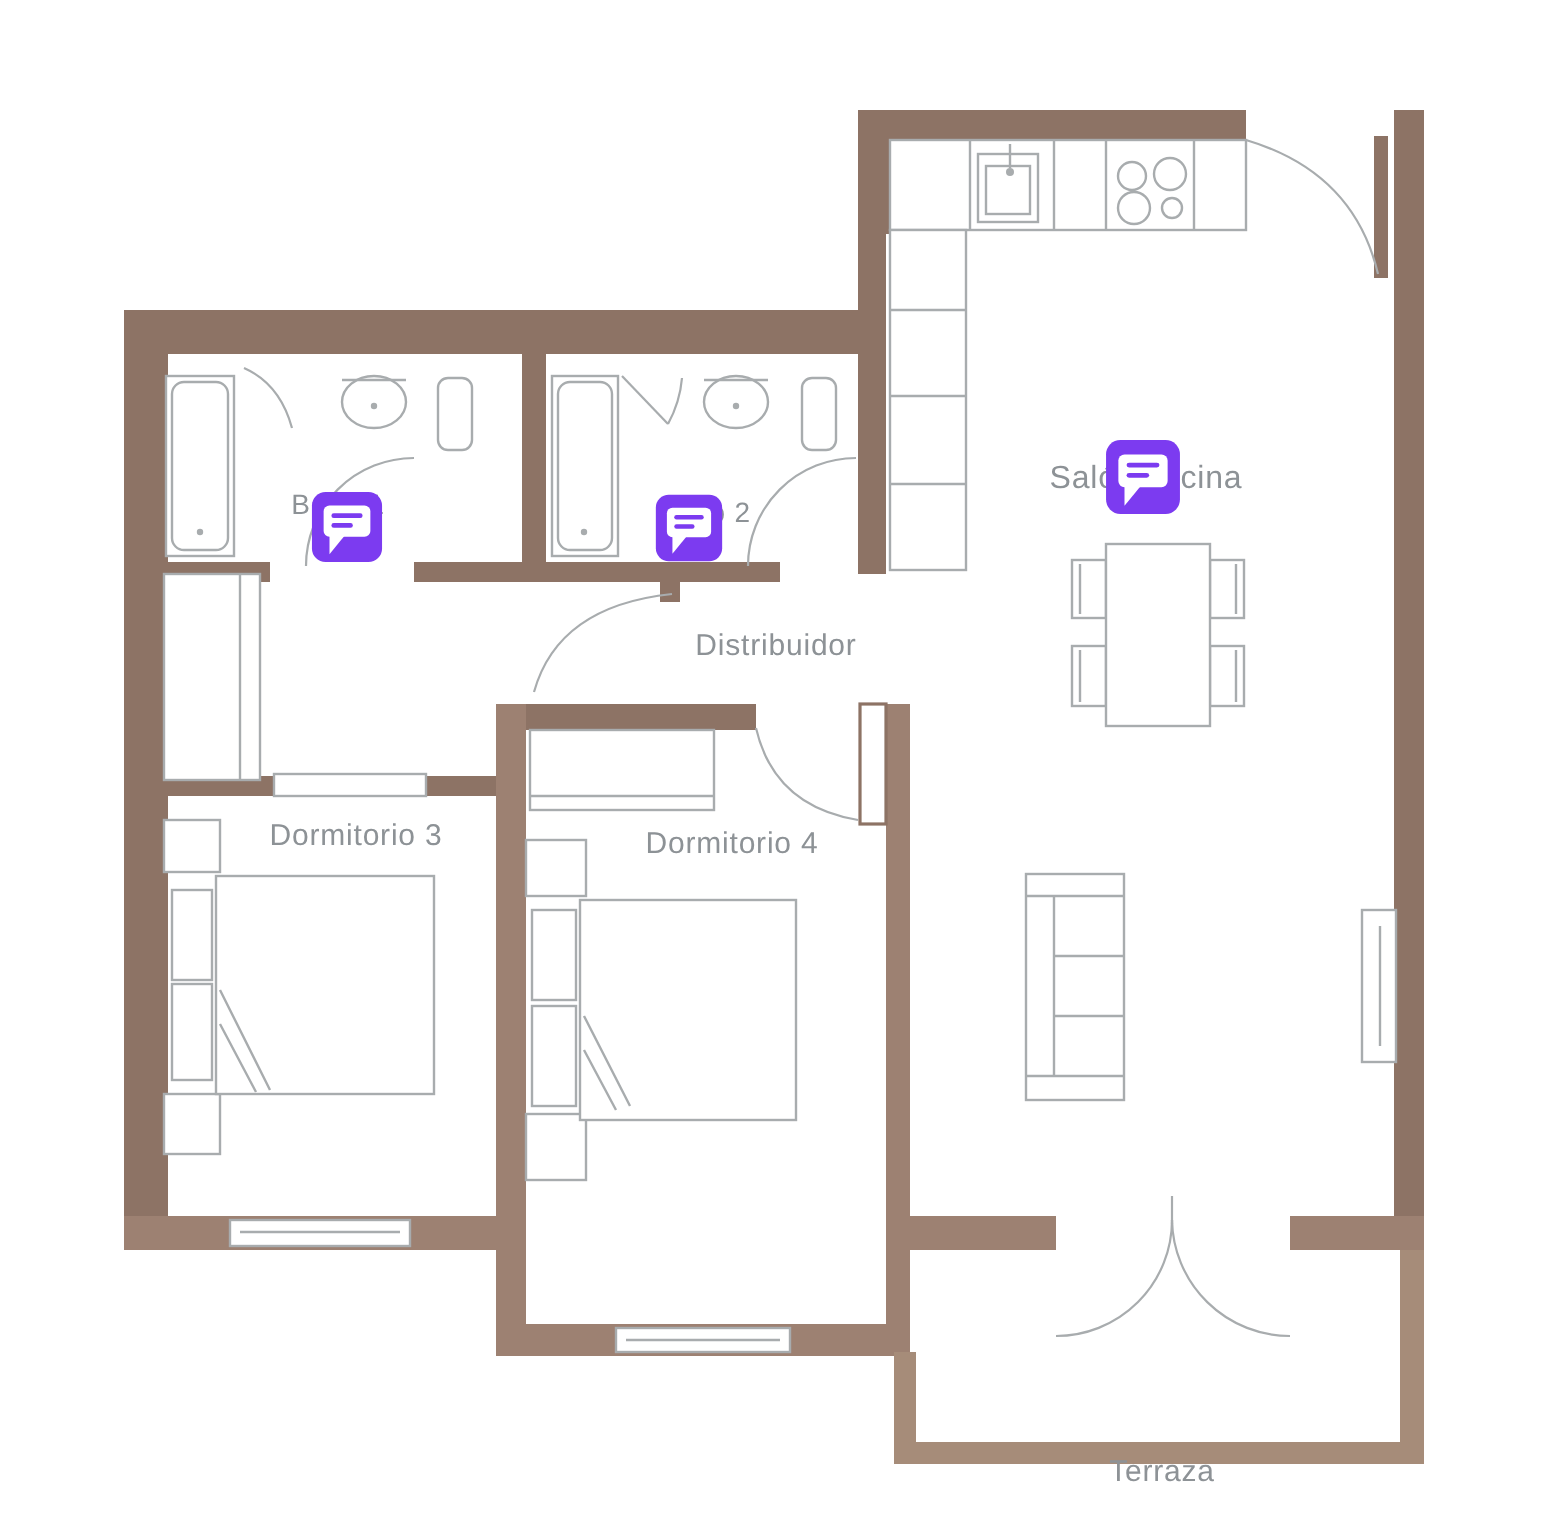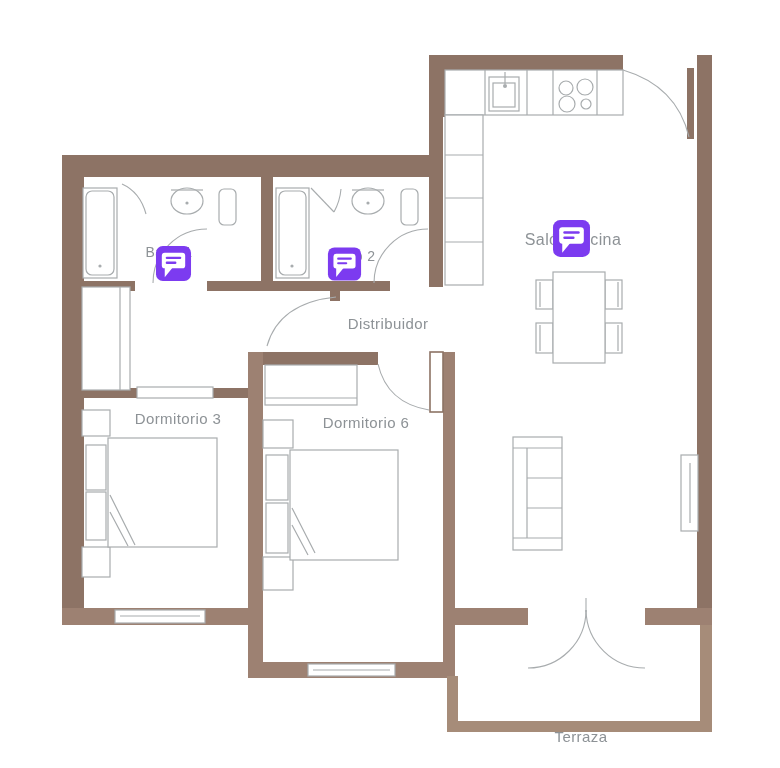--- a/index.html
+++ b/index.html
@@ -161,21 +161,21 @@
       <rect class="fx" x="266" y="455" width="22" height="45"></rect>
       <rect class="fx" x="266" y="503" width="22" height="50"></rect>
       <path class="fx-line" d="M 292,508 L 315,553 M 292,525 L 308,555"></path>
     </g>
   </svg>
 
   <div class="room-label" style="left:169px;top:252px;font-size:14px;">Baño 1</div>
   <div class="room-label" style="left:352px;top:256px;font-size:14px;">Baño 2</div>
   <div class="room-label" style="left:388px;top:323px;">Distribuidor</div>
   <div class="room-label" style="left:178px;top:418px;">Dormitorio 3</div>
-  <div class="room-label" style="left:366px;top:422px;">Dormitorio 6</div>
+  <div class="room-label" style="left:366px;top:422px;">Dormitorio 4</div>
   <div class="room-label big" style="left:573px;top:240px;">Salón cocina</div>
   <div class="room-label" style="left:581px;top:736px;">Terraza</div>
 
   <div class="marker" style="left:155px;top:245px;width:37px;height:37px;">
     <svg viewBox="0 0 38 38">
       <rect class="m-bg" x="1" y="1" width="36" height="36" rx="7"></rect>
       <rect class="m-bubble" x="7" y="8" width="24" height="16" rx="3"></rect>
       <polygon class="m-bubble" points="10,22 19,22 10,33"></polygon>
       <rect class="m-line" x="11" y="12" width="16" height="2.4" rx="1.2"></rect>
       <rect class="m-line" x="11" y="17" width="11" height="2.4" rx="1.2"></rect>

